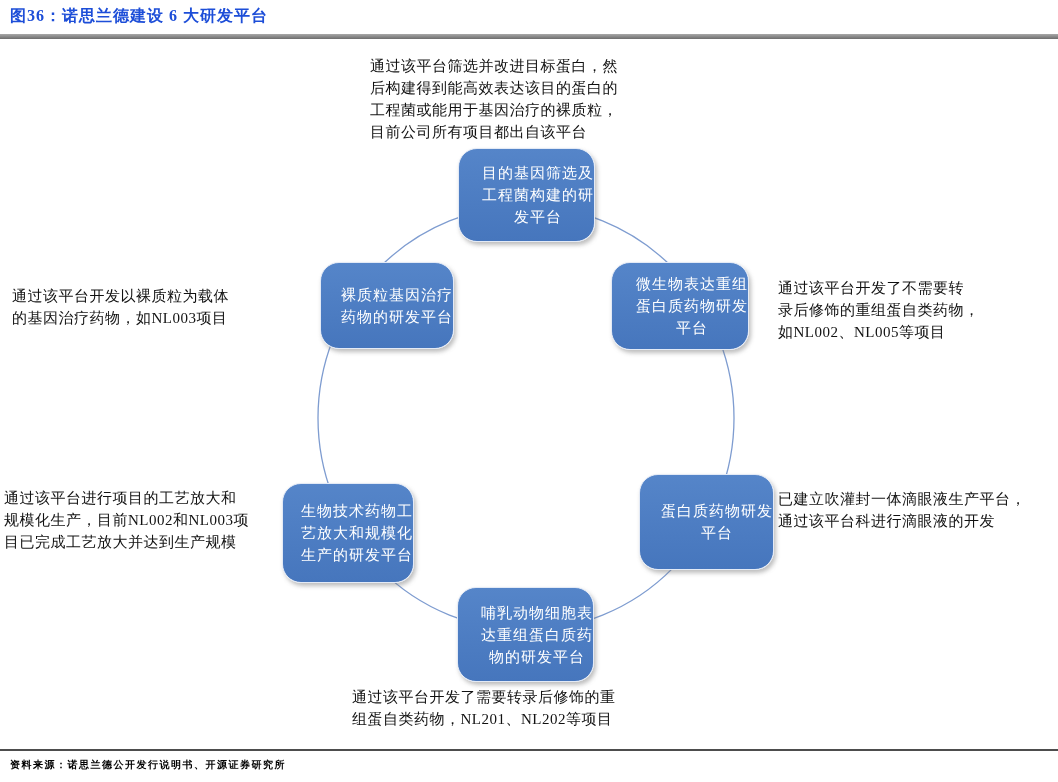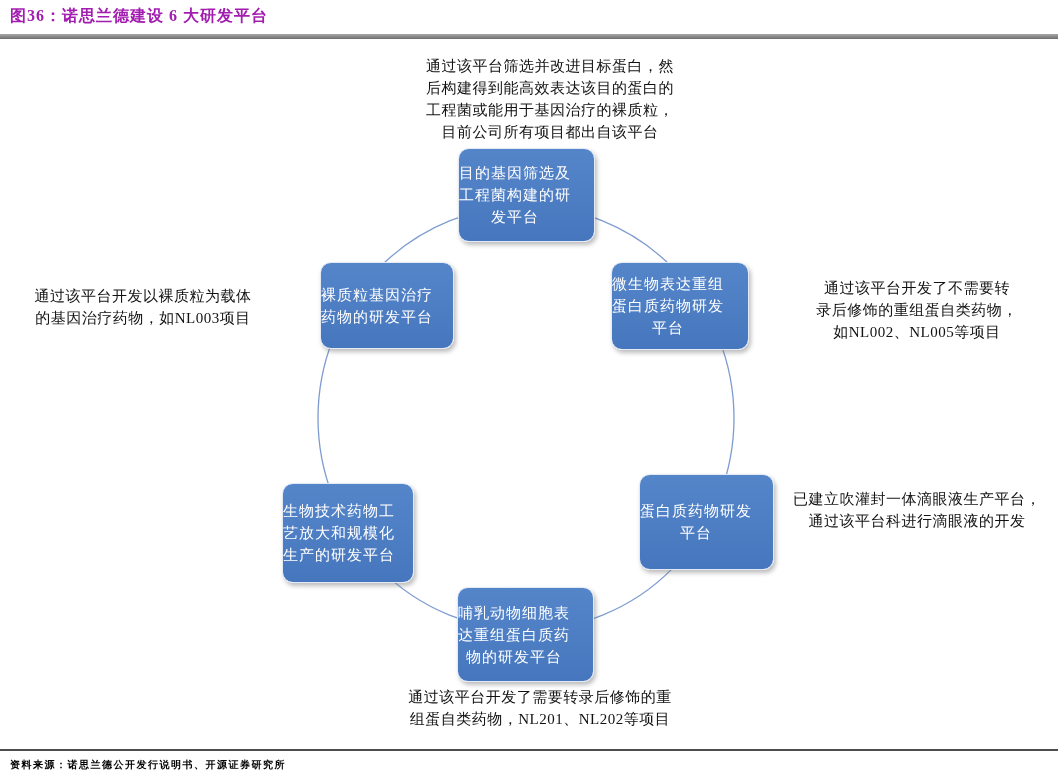--- a/index.html
+++ b/index.html
@@ -10,58 +10,57 @@
     background: #ffffff;
     font-family: "Liberation Serif", "DejaVu Serif", serif;
     overflow: hidden;
   }
   .figure-title {
     position: absolute;
     left: 10px;
     top: 6px;
     font-size: 16px;
     font-weight: bold;
-    color: #a21caf;
+    color: #1d4ed8;
     letter-spacing: 1px;
     white-space: nowrap;
   }
   .title-rule {
     position: absolute;
     left: 0;
     top: 34px;
     width: 1058px;
     height: 5px;
     background: linear-gradient(#a8a8a8, #6e6e6e);
   }
   .diagram { position: absolute; left: 0; top: 40px; width: 1058px; height: 700px; }
   .circle-svg { position: absolute; left: 0; top: 0; width: 1058px; height: 700px; z-index: 1; }
   .node {
     position: absolute;
     z-index: 2;
     background: linear-gradient(#5585c9, #4676bd);
     border: 1px solid #e3eaf6;
-    border-radius: 11px;
+    border-radius: 19px;
     box-shadow: 2px 3px 4px rgba(110,110,110,0.45);
     display: flex;
     align-items: center;
-    justify-content: flex-start;
+    justify-content: flex-end;
     text-align: center;
     color: #ffffff;
     font-size: 15px;
     line-height: 22px;
     letter-spacing: 1px;
   }
   .node span { white-space: pre-line; }
   .annot {
     position: absolute;
     z-index: 2;
     color: #111111;
     font-size: 15px;
     line-height: 22px;
-    text-align: center;
     white-space: pre-line;
     letter-spacing: 0.5px;
   }
   
   .node-top         { left: 458px; top: 108px; width: 135px; height: 92px; }
   .node-upper-left  { left: 280px; top: 222px; width: 132px; height: 85px; margin-left: 40px; }
   .node-upper-right { left: 611px; top: 222px; width: 136px; height: 86px; }
   .node-lower-left  { left: 282px; top: 435px; width: 130px; height: 98px; margin-top: 8px; }
   .node-lower-right { left: 639px; top: 434px; width: 133px; height: 94px; }
   .node-bottom      { left: 457px; top: 547px; width: 135px; height: 93px; }
@@ -138,20 +137,23 @@
 后构建得到能高效表达该目的蛋白的
 工程菌或能用于基因治疗的裸质粒，
 目前公司所有项目都出自该平台</div>
     <div class="annot annot-upper-right">通过该平台开发了不需要转
 录后修饰的重组蛋自类药物，
 如NL002、NL005等项目</div>
     <div class="annot annot-lower-right">已建立吹灌封一体滴眼液生产平台，
 通过该平台科进行滴眼液的开发</div>
     <div class="annot annot-bottom">通过该平台开发了需要转录后修饰的重
 组蛋自类药物，NL201、NL202等项目</div>
+    <div class="annot annot-lower-left">通过该平台进行项目的工艺放大和
+规模化生产，目前NL002和NL003项
+目已完成工艺放大并达到生产规模</div>
     <div class="annot annot-upper-left">通过该平台开发以裸质粒为载体
 的基因治疗药物，如NL003项目</div>
 
   </div>
 
   <div class="footer-rule"></div>
   <div class="source-note">资料来源：诺思兰德公开发行说明书、开源证券研究所</div>
 
 </div>
 

